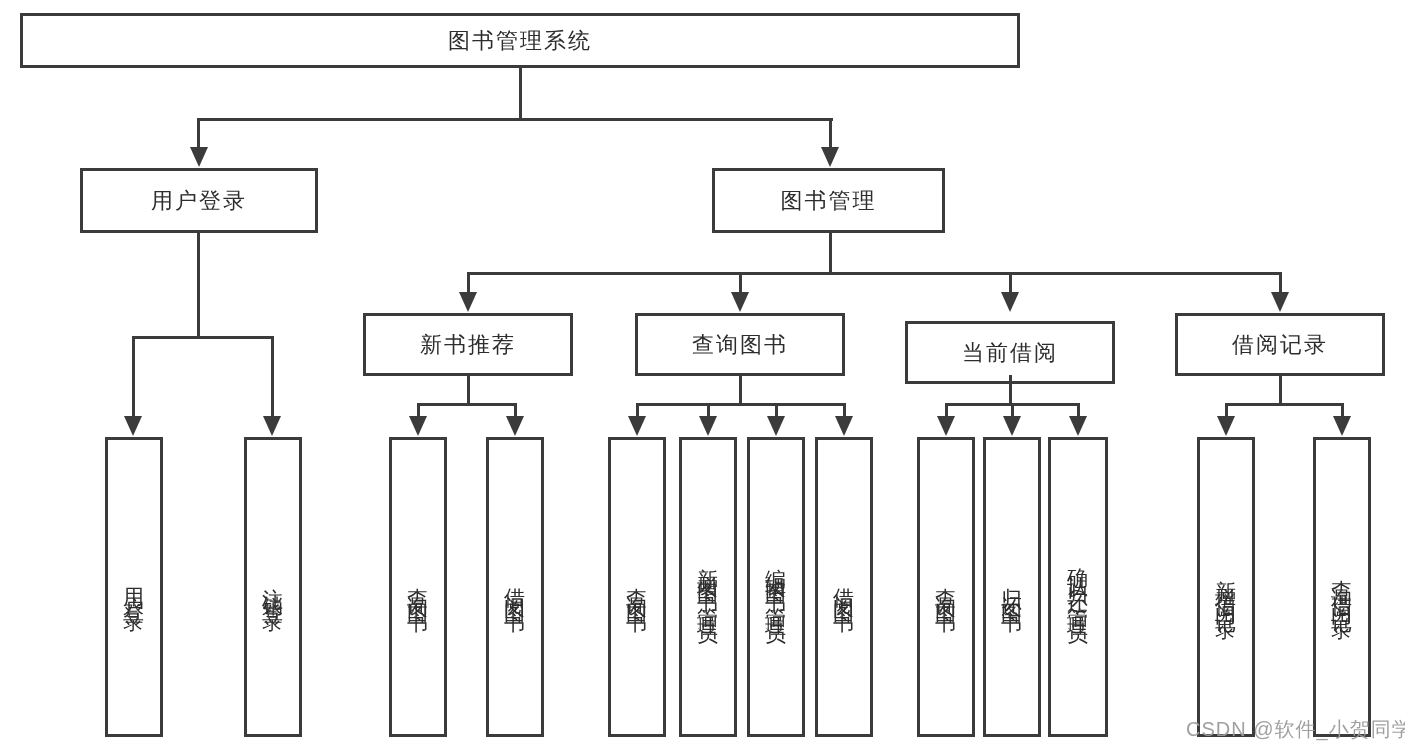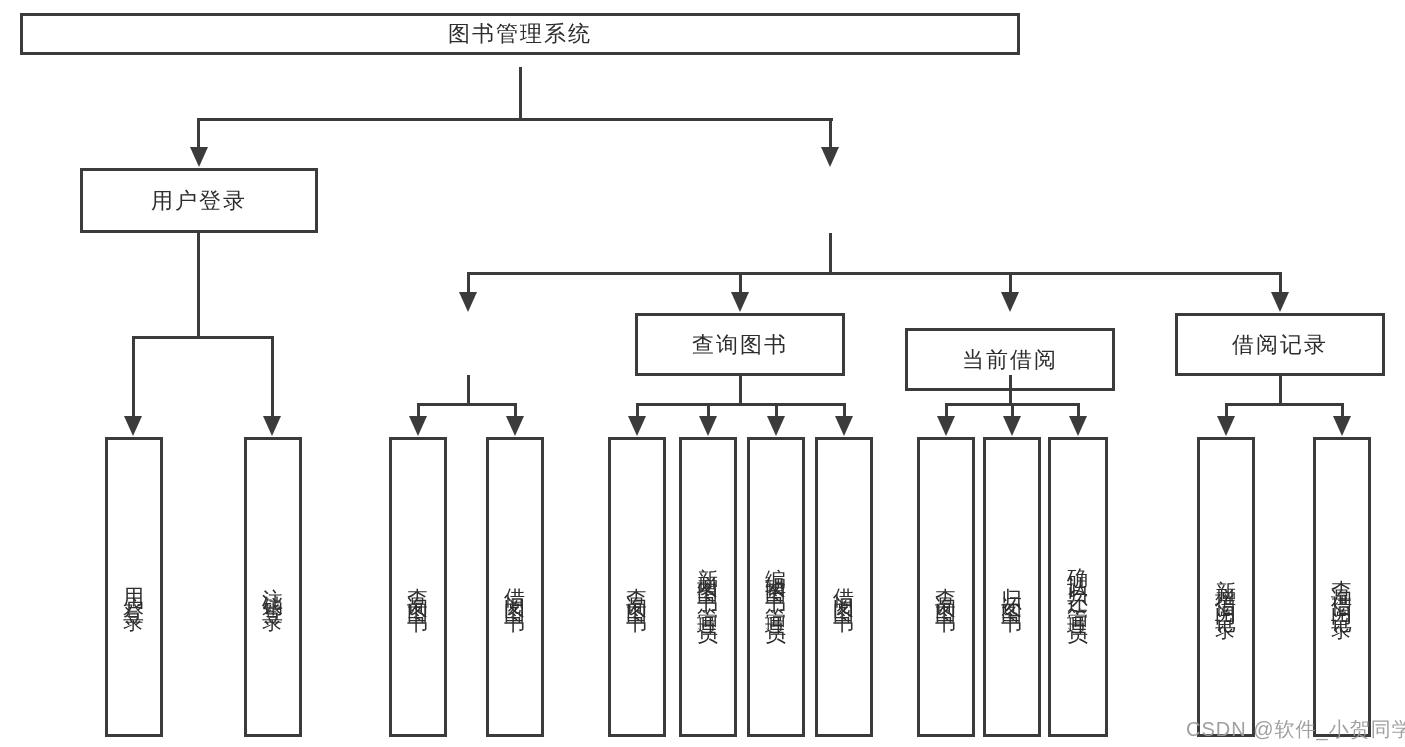--- a/index.html
+++ b/index.html
@@ -58,57 +58,63 @@
     color:rgba(155,155,155,0.95);
     letter-spacing:1px;
     white-space:nowrap;
   }
 </style>
 </head>
 <body>
 
 <div class="canvas">
 
-  <div class="hbox" style="left:20px; top:13px; width:1000px; height:42px;">
+  <div class="hbox" style="left:20px; top:13px; width:1000px; height:55px;">
     <span>图书管理系统</span>
   </div>
 
   <div class="line vl" style="left:519px; top:67px; height:53px;"></div>
   <div class="line hl" style="left:197px; top:118px; width:636px;"></div>
   <div class="line vl" style="left:197px; top:118px; height:32px;"></div>
   <div class="line vl" style="left:829px; top:118px; height:32px;"></div>
   <div class="arrow" style="left:190px; top:147px;"></div>
   <div class="arrow" style="left:821px; top:147px;"></div>
 
   <div class="hbox" style="left:80px; top:168px; width:238px; height:65px;">
     <span>用户登录</span>
+  </div>
+  <div class="hbox" style="left:712px; top:168px; width:233px; height:65px;">
+    <span>图书管理</span>
   </div>
 
   <div class="line vl" style="left:197px; top:233px; height:105px;"></div>
   <div class="line hl" style="left:132px; top:336px; width:142px;"></div>
   <div class="line vl" style="left:132px; top:336px; height:82px;"></div>
   <div class="line vl" style="left:271px; top:336px; height:82px;"></div>
   <div class="arrow" style="left:124px; top:416px;"></div>
   <div class="arrow" style="left:263px; top:416px;"></div>
 
   <div class="line vl" style="left:829px; top:233px; height:41px;"></div>
   <div class="line hl" style="left:467px; top:272px; width:815px;"></div>
   <div class="line vl" style="left:467px; top:272px; height:22px;"></div>
   <div class="line vl" style="left:739px; top:272px; height:22px;"></div>
   <div class="line vl" style="left:1009px; top:272px; height:22px;"></div>
   <div class="line vl" style="left:1279px; top:272px; height:22px;"></div>
   <div class="arrow" style="left:459px; top:292px;"></div>
   <div class="arrow" style="left:731px; top:292px;"></div>
   <div class="arrow" style="left:1001px; top:292px;"></div>
   <div class="arrow" style="left:1271px; top:292px;"></div>
 
+  <div class="hbox" style="left:363px; top:313px; width:210px; height:63px;">
+    <span>新书推荐</span>
+  </div>
   <div class="hbox" style="left:635px; top:313px; width:210px; height:63px;">
     <span>查询图书</span>
   </div>
-  <div class="hbox" style="left:905px; top:328px; width:210px; height:63px;">
+  <div class="hbox" style="left:905px; top:321px; width:210px; height:63px;">
     <span>当前借阅</span>
   </div>
   <div class="hbox" style="left:1175px; top:313px; width:210px; height:63px;">
     <span>借阅记录</span>
   </div>
 
   <div class="line vl" style="left:467px; top:375px; height:31px;"></div>
   <div class="line vl" style="left:739px; top:375px; height:31px;"></div>
   <div class="line vl" style="left:1009px; top:375px; height:31px;"></div>
   <div class="line vl" style="left:1279px; top:375px; height:31px;"></div>

